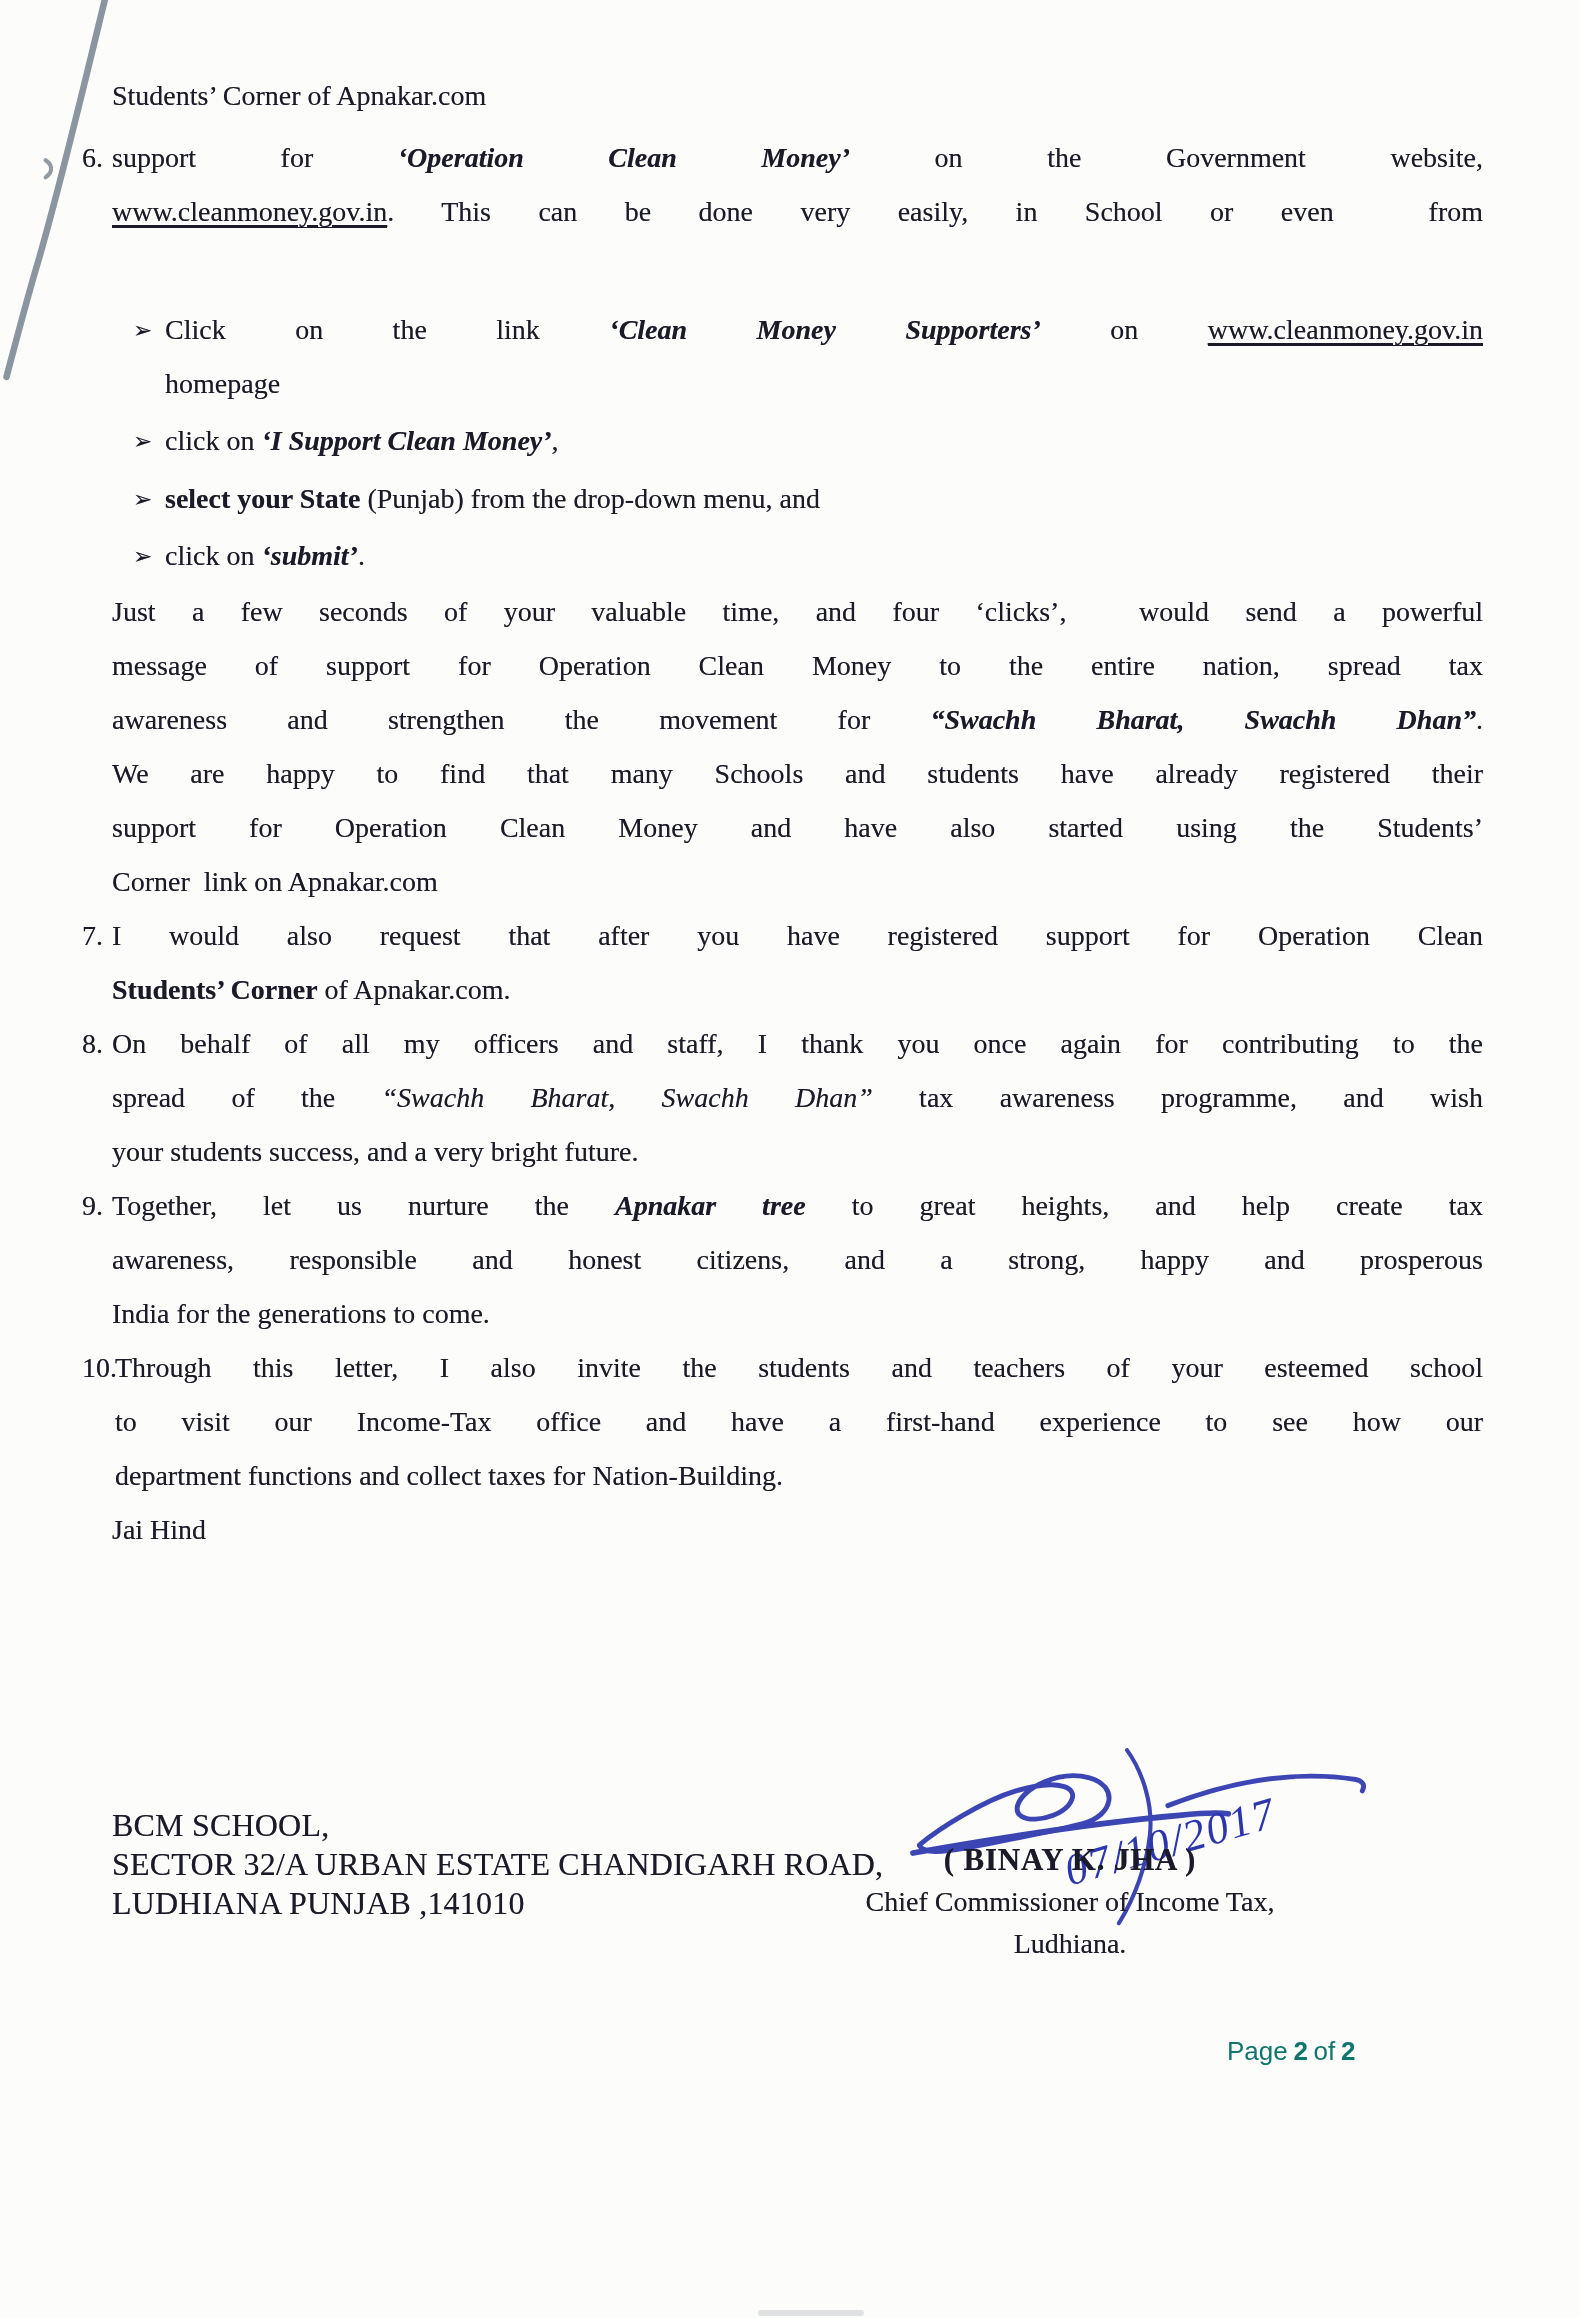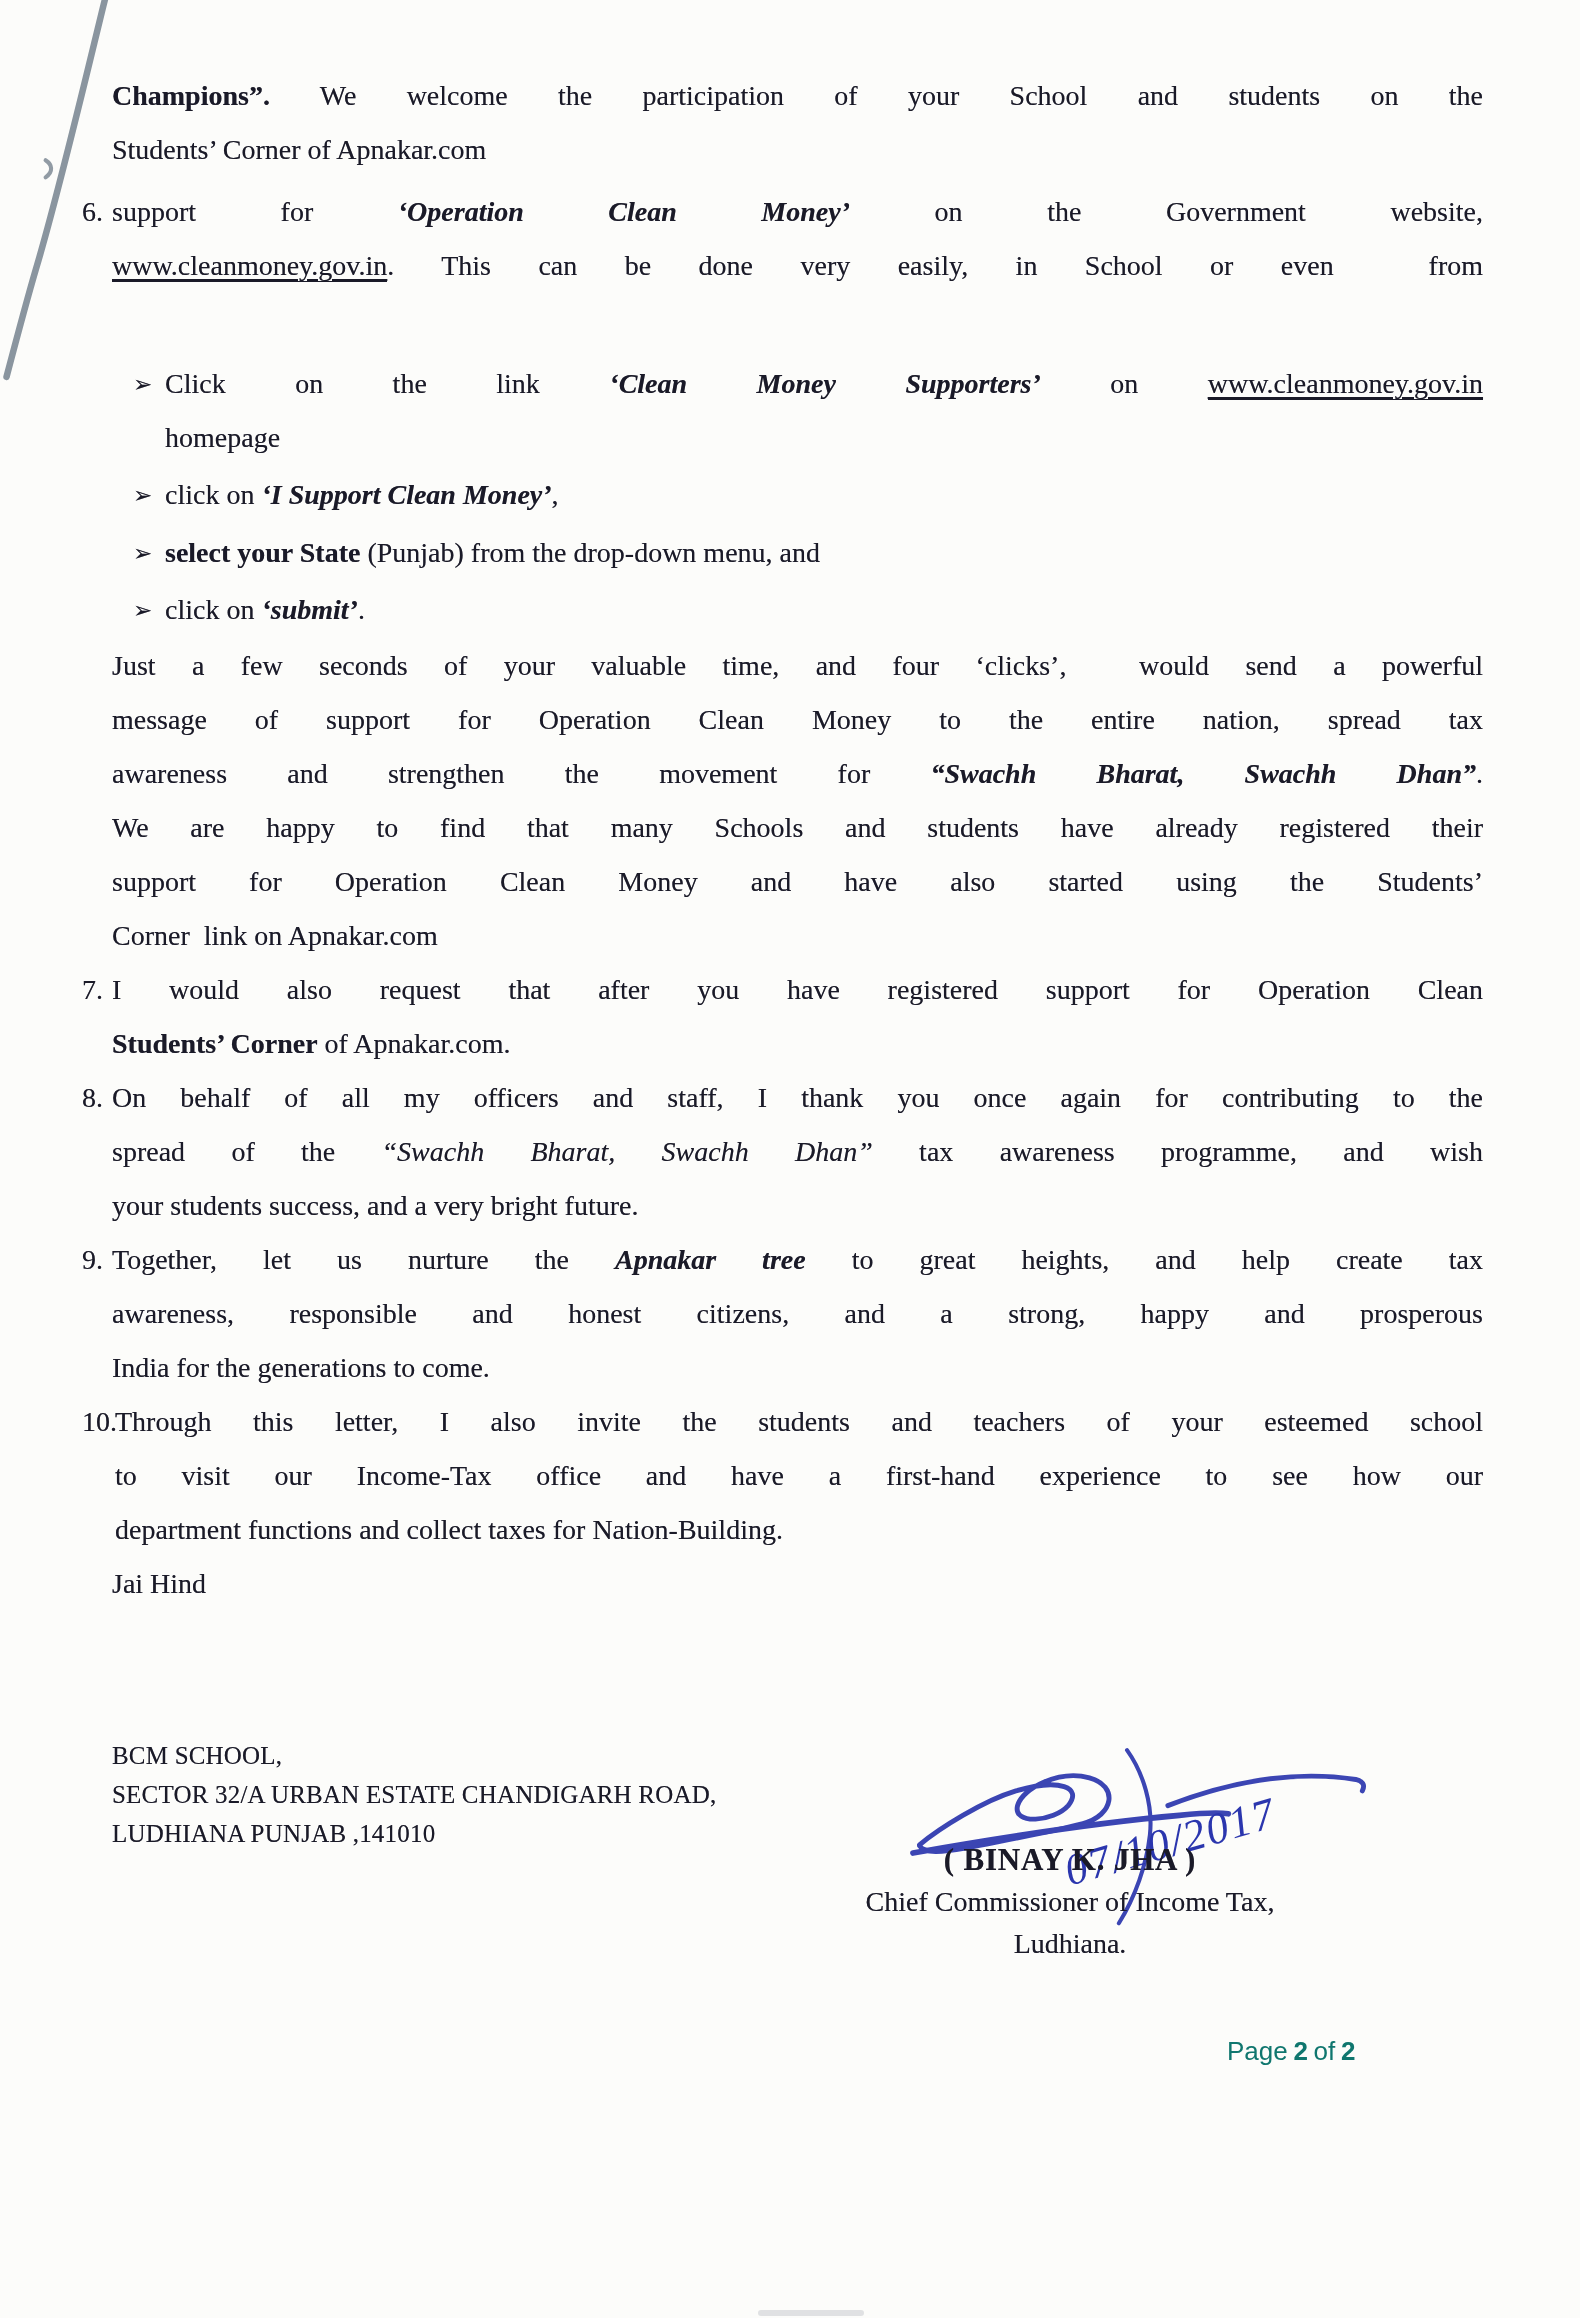--- a/index.html
+++ b/index.html
@@ -27,22 +27,22 @@
     font-family:"DejaVu Sans",sans-serif;font-size:23px;
   }
   .sb{font-weight:700;}
   .si{font-style:italic;}
   .sbi{font-weight:700;font-style:italic;}
   .su{
     text-decoration:underline;text-decoration-thickness:1.6px;text-underline-offset:4.1px;
     border-bottom:1.6px solid currentColor;
   }
   .addr{
-    position:absolute;left:112px;top:1736px;
-    font-size:25px;line-height:39px;letter-spacing:0.2px;
+    position:absolute;left:112px;top:1806px;
+    font-size:32px;line-height:39px;letter-spacing:0.2px;
     text-shadow:0 0 0.6px rgba(26,26,40,.55);
   }
   .signer{
     position:absolute;left:833px;top:1839px;width:474px;text-align:center;
     line-height:42px;text-shadow:0 0 0.6px rgba(26,26,40,.55);
   }
   .signer-name{font-weight:700;font-size:31px;letter-spacing:0.8px;}
   .signer-title{font-size:28px;}
   .signer-place{font-size:28px;}
   .pageno{
@@ -67,21 +67,20 @@
   <svg class="scan-mark" width="171" height="384" viewBox="0 0 210 470" aria-hidden="true">
     <g fill="none" stroke="#76828e" stroke-linecap="round">
       <path d="M130 -6 C114 58 74 230 44 330 C34 364 18 424 8 462" stroke-width="8" opacity="0.85"></path>
       <path d="M56 196 C64 201 66 210 56 217" stroke-width="5" opacity="0.8"></path>
     </g>
   </svg>
 
   <main class="content">
 
     <div class="blk indent">
-      <div class="ln"><span class="sb">Champions”.</span><span> We welcome the participation of your School and students on the</span></div>
       <div class="ln last"><span>Students’ Corner of Apnakar.com</span></div>
     </div>
 
     <div class="blk indent item6">
       <span class="num">6.</span>
       <div class="ln"><span>support for </span><span class="sbi">‘Operation Clean Money’</span><span> on the Government website,</span></div>
       <div class="ln"><span class="su">www.cleanmoney.gov.in</span><span>. This can be done very easily, in School or even&nbsp; from</span></div>
     </div>
 
     <div class="bullets">

